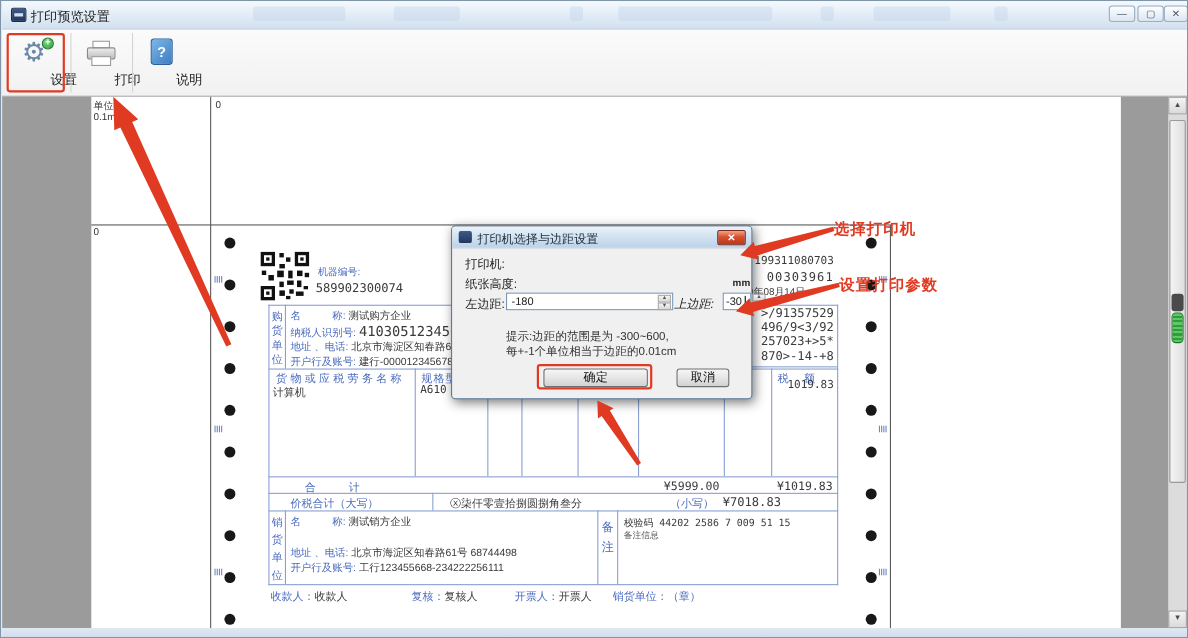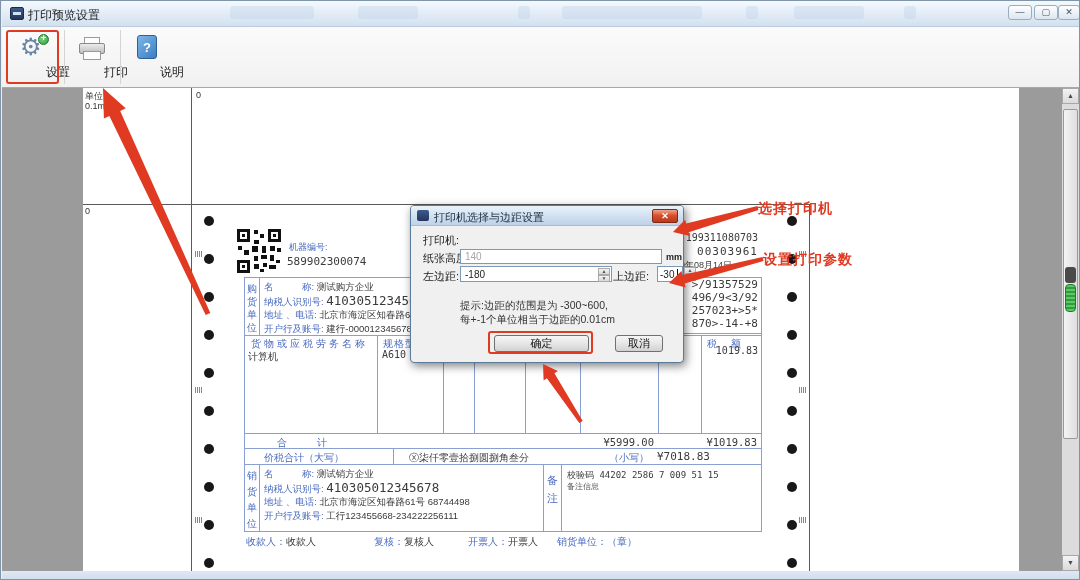--- a/index.html
+++ b/index.html
@@ -224,21 +224,20 @@
     <div class="abs mono dark" style="left:560px;top:435px;width:93px;font-size:10.5px;text-align:right;">¥5999.00</div>
     <div class="abs mono dark" style="left:660px;top:435px;width:96px;font-size:10.5px;text-align:right;">¥1019.83</div>
 
     <div class="abs inv-label" style="left:263px;top:450px;">价税合计（大写）</div>
     <div class="abs inv-val" style="left:408px;top:450px;">ⓧ柒仟零壹拾捌圆捌角叁分</div>
     <div class="abs inv-label" style="left:608px;top:450px;">（小写）</div>
     <div class="abs mono dark" style="left:656px;top:449px;font-size:11px;">¥7018.83</div>
 
     <div class="abs vside" style="left:246px;top:467px;line-height:16px;">销货单位</div>
     <div class="abs" style="left:263px;top:467px;font-size:9.5px;"><span class="blue">名　　　称:</span> <span class="dark">测试销方企业</span></div>
-    <div class="abs" style="left:263px;top:479px;font-size:9.5px;"><span class="blue">纳税人识别号:</span> <span class="dark mono" style="font-size:12.5px;">410305012345678</span></div>
     <div class="abs" style="left:263px;top:495px;font-size:9.5px;"><span class="blue">地址 、电话:</span> <span class="dark">北京市海淀区知春路61号 68744498</span></div>
     <div class="abs" style="left:263px;top:509px;font-size:9.5px;"><span class="blue">开户行及账号:</span> <span class="dark">工行123455668-234222256111</span></div>
     <div class="abs vside" style="left:546px;top:470px;line-height:18px;font-size:11px;width:12px;">备注</div>
     <div class="abs dark mono" style="left:566px;top:468px;font-size:9px;">校验码 44202  2586 7 009 51 15</div>
     <div class="abs" style="left:566px;top:480px;font-size:8px;color:#555;">备注信息</div>
 
     <div class="abs" style="left:245px;top:534px;font-size:10px;"><span class="blue">收款人：</span><span class="dark">收款人</span></div>
     <div class="abs" style="left:373px;top:534px;font-size:10px;"><span class="blue">复核：</span><span class="dark">复核人</span></div>
     <div class="abs" style="left:467px;top:534px;font-size:10px;"><span class="blue">开票人：</span><span class="dark">开票人</span></div>
     <div class="abs" style="left:556px;top:534px;font-size:10px;"><span class="blue">销货单位：（章）</span><span class="dark"></span></div>
@@ -301,33 +300,30 @@
     </div>
 
   <div class="abs dialog">
     <div class="dlg-title">
       <span class="dlg-ico"></span>
       <span class="dlg-title-text">打印机选择与边距设置</span>
       <span class="dlg-close">✕</span>
     </div>
     <div class="dlg-label" style="left:12px;top:27px;">打印机:</div>
     <div class="dlg-label" style="left:12px;top:45px;">纸张高度:</div>
-    <div class="field" style="left:49px;top:43px;width:202px;height:15px;">
-      <span style="position:absolute;left:4px;top:1px;font-size:10px;color:#a6a6a6;">140</span>
-    </div>
     <div class="dlg-label" style="left:255px;top:46px;font-weight:bold;font-size:9px;">mm</div>
     <div class="dlg-label" style="left:12px;top:63px;">左边距:</div>
     <div class="field" style="left:49px;top:60px;width:152px;height:16px;">
       <span style="position:absolute;left:4px;top:2px;font-size:10px;">-180</span>
       <span class="spin">
           <b>▲</b>
           <b>▼</b>
         </span>
     </div>
-    <div class="dlg-label" style="left:202px;top:63px;">上边距:</div>
+    <div class="dlg-label" style="left:202px;top:63px;font-style:italic;">上边距:</div>
     <div class="field" style="left:246px;top:60px;width:26px;height:16px;">
       <span style="position:absolute;left:2px;top:2px;font-size:10px;">-30</span>
       <span class="caret" style="left:19px;top:2px;"></span>
     </div>
     <div class="spin" style="left:273px;top:61px;height:14px;width:12px;">
         <b>▲</b>
         <b>▼</b>
       </div>
     <div class="hint" style="left:49px;top:93px;">提示:边距的范围是为 -300~600,</div>
     <div class="hint" style="left:49px;top:107px;">每+-1个单位相当于边距的0.01cm</div>

